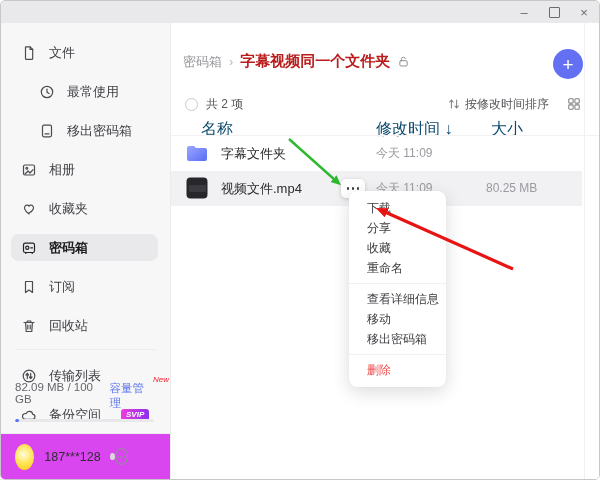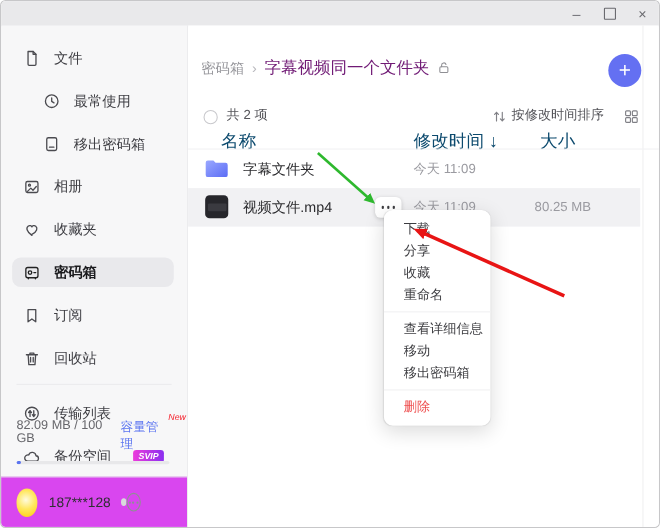--- a/index.html
+++ b/index.html
@@ -35,25 +35,25 @@
   .uname{margin-left:10px;font-size:12.5px;color:#2f2f33}
   .udot{width:7px;height:7px;border-radius:50%;background:#d9d9dc;margin-left:9px}
   .more-circle{margin-left:auto;margin-right:28px;width:17px;height:17px;border:1px solid #8f8f94;border-radius:50%;display:flex;align-items:center;justify-content:center;gap:1.5px;box-sizing:border-box}
   .more-circle i{width:2px;height:2px;background:#8f8f94;border-radius:50%}
   
   .main{position:absolute;top:22px;left:170px;right:0;bottom:0;background:#fff}
   .gutter{position:absolute;top:0;bottom:0;left:413px;border-left:1px solid #f0f0f1}
   .breadcrumb{position:absolute;top:29px;left:12px;display:flex;align-items:center;gap:7px}
   .bc-parent{font-size:13px;color:#97979c}
   .bc-sep{font-size:13px;color:#b9b9be}
-  .bc-title{font-size:15px;font-weight:normal;color:#701a75}
+  .bc-title{font-size:15px;font-weight:bold;color:#b91c1c}
   .lock{width:13px;height:13px;stroke:#8f8f94;fill:none;stroke-width:1.2;stroke-linecap:round}
   .add-btn{position:absolute;top:26px;right:16px;width:30px;height:30px;border-radius:50%;background:#6470f2;color:#fff;display:flex;align-items:center;justify-content:center;font-size:19px;line-height:1}
   .toolbar{position:absolute;top:72px;left:14px;right:18px;height:18px;display:flex;align-items:center;justify-content:space-between}
-  .tb-left,.tb-right{display:flex;align-items:flex-end}
+  .tb-left,.tb-right{display:flex;align-items:center}
   .sel-circle{width:13px;height:13px;border:1.5px solid #c9c9cd;border-radius:50%;box-sizing:border-box}
   .count{margin-left:8px;font-size:12px;color:#55555a}
   .sorticon,.gridicon{width:14px;height:14px;stroke:#808086;fill:none;stroke-width:1.2;stroke-linecap:round}
   .sortlabel{font-size:12px;color:#55555a;margin:0 0 0 4px}
   .gridicon{margin-left:18px}
   .cols{position:absolute;top:96px;left:0;right:0;height:16px;font-size:16px;color:#0c4a6e}
   .col-name{position:absolute;left:30px}
   .col-mod{position:absolute;left:205px}
   .col-size{position:absolute;left:320px}
   .rowsep{position:absolute;top:112px;left:0;right:0;border-top:1px solid #f2f2f3}

